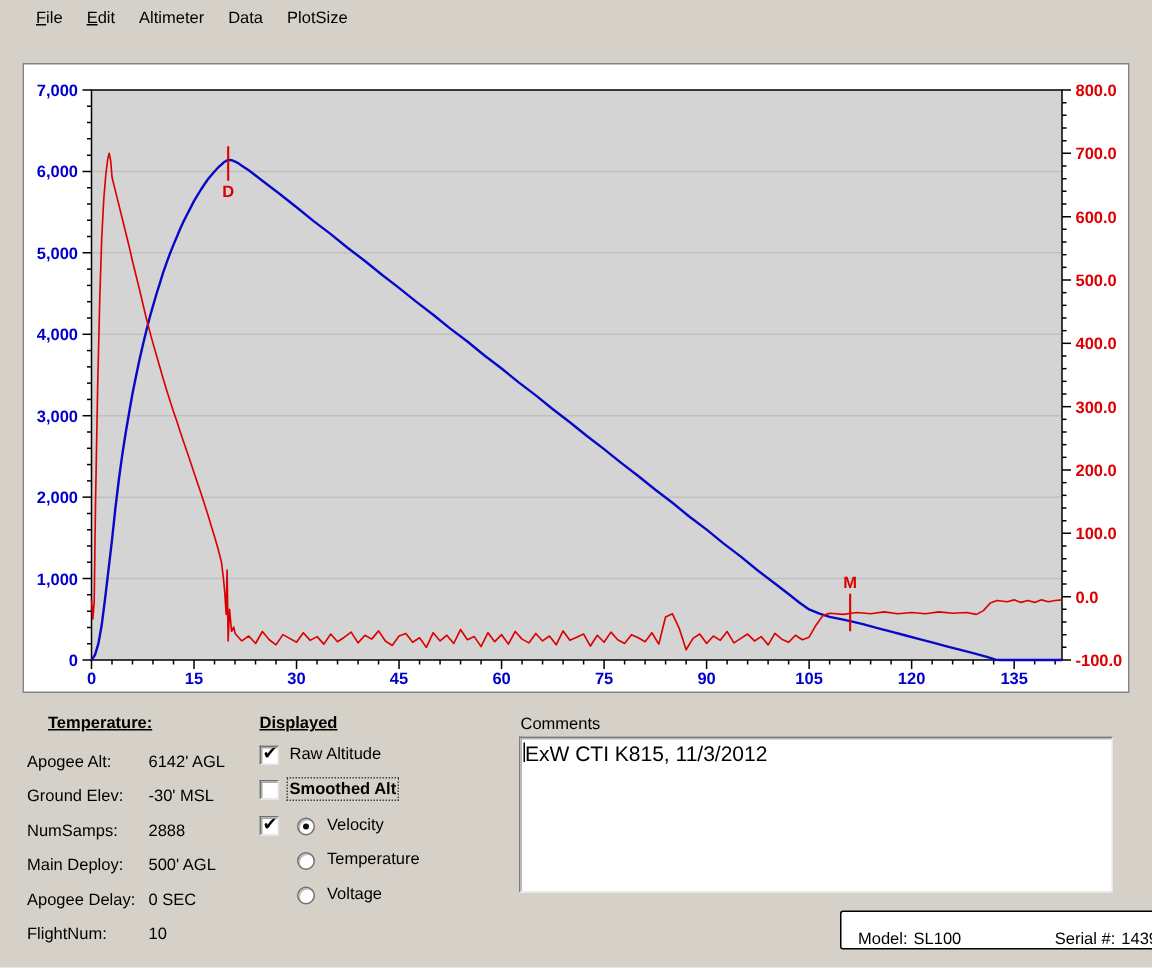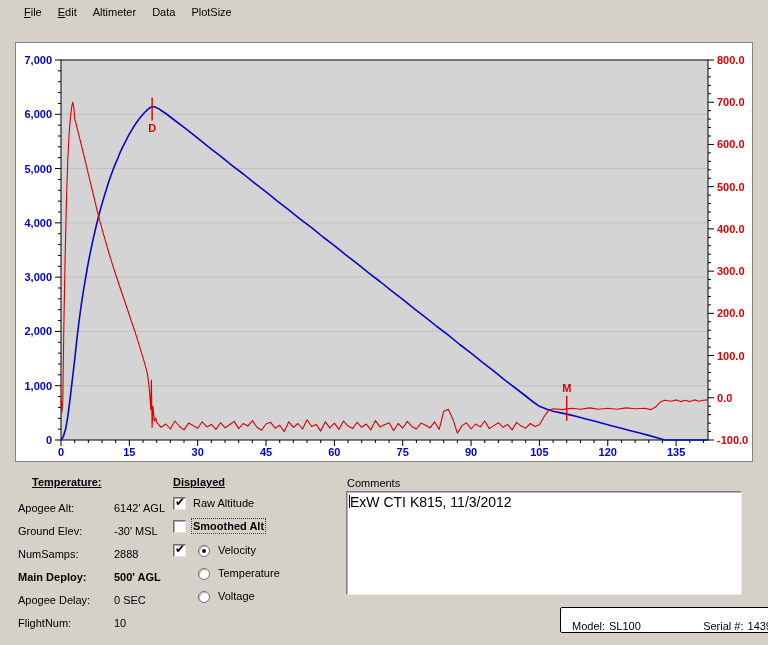--- a/index.html
+++ b/index.html
@@ -20,21 +20,21 @@
   #chart-card{
     position:absolute;left:15px;top:42px;width:738px;height:420px;
     background:#ffffff;border:1px solid #848484;box-sizing:border-box;
   }
   #plot-svg{position:absolute;left:0;top:0;}
   
   #stats{position:absolute;left:18px;top:476px;width:150px;}
   #stats-header{font-weight:bold;text-decoration:underline;margin-left:14px;}
   .stat-row{position:absolute;left:0;width:180px;height:14px;}
   .stat-label{position:absolute;left:0;width:76px;text-align:left;}
-  .stat-value{position:absolute;left:96px;white-space:nowrap;}
+  .stat-value{position:absolute;left:81px;white-space:nowrap;}
   
   #displayed{position:absolute;left:173px;top:476px;width:150px;}
   #displayed-header{font-weight:bold;text-decoration:underline;}
   .disp-row{position:absolute;height:15px;}
   .cb{
     position:absolute;left:0;top:0;width:13px;height:13px;background:#fff;
     border:1px solid;border-color:#707070 #e6e6e6 #e6e6e6 #707070;
     box-shadow:inset 1px 1px 0 #a9a9a9;box-sizing:border-box;
   }
   .cb .tick{position:absolute;left:1px;top:-2px;font-size:12px;font-weight:bold;line-height:13px;}
@@ -260,21 +260,21 @@
       <span class="stat-value">6142' AGL</span>
     </div>
     <div class="stat-row" style="top: 49px;">
       <span class="stat-label">Ground Elev:</span>
       <span class="stat-value">-30' MSL</span>
     </div>
     <div class="stat-row" style="top: 72px;">
       <span class="stat-label">NumSamps:</span>
       <span class="stat-value">2888</span>
     </div>
-    <div class="stat-row" style="top: 95px; font-weight: bold;">
+    <div class="stat-row" style="top: 95px;">
       <span class="stat-label">Main Deploy:</span>
       <span class="stat-value">500' AGL</span>
     </div>
     <div class="stat-row" style="top: 118px;">
       <span class="stat-label">Apogee Delay:</span>
       <span class="stat-value">0 SEC</span>
     </div>
     <div class="stat-row" style="top: 141px;">
       <span class="stat-label">FlightNum:</span>
       <span class="stat-value">10</span>

